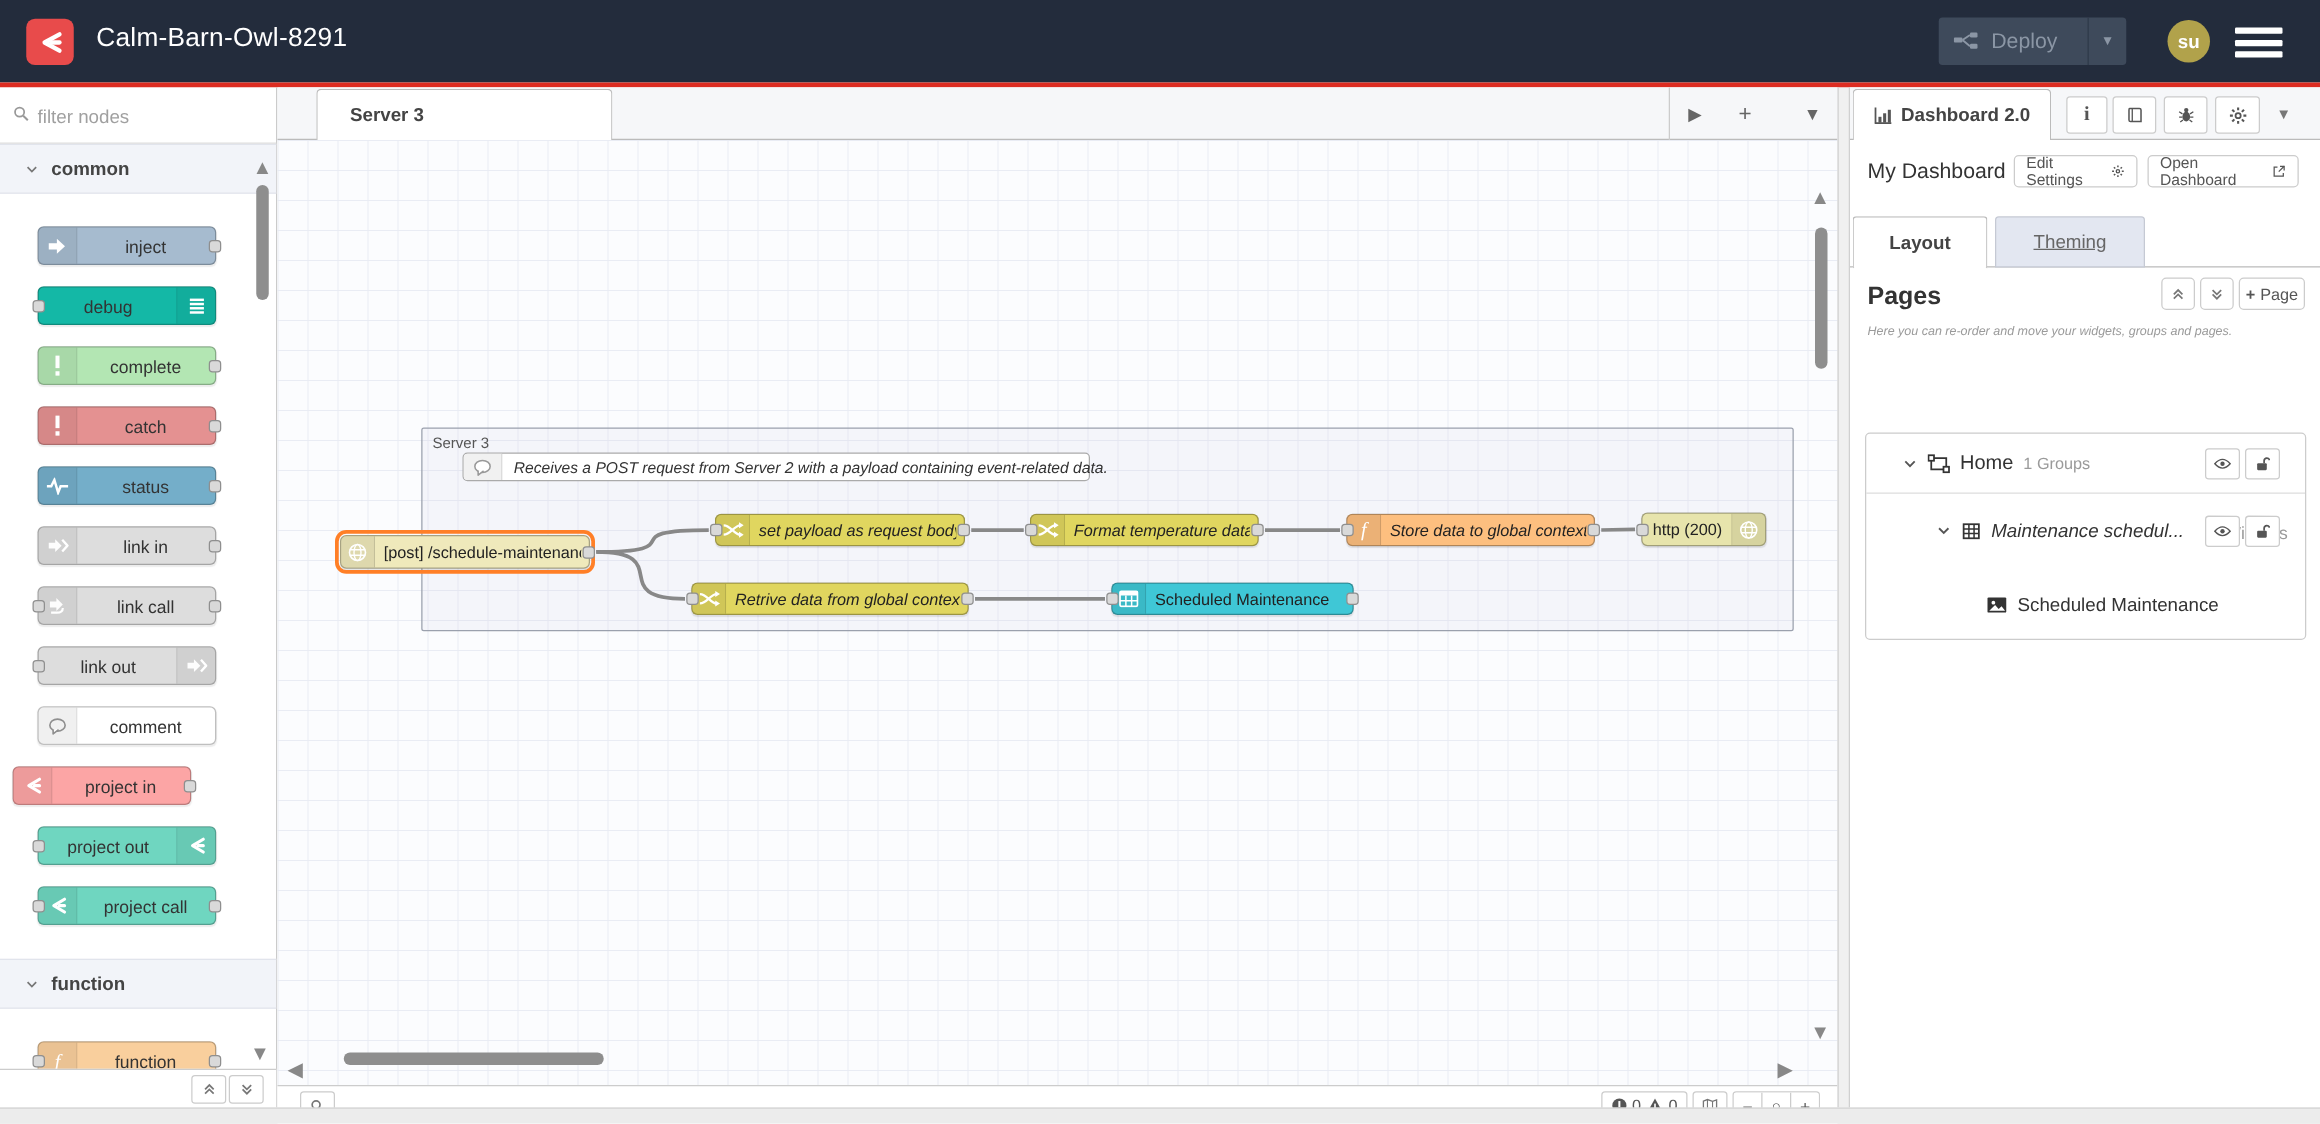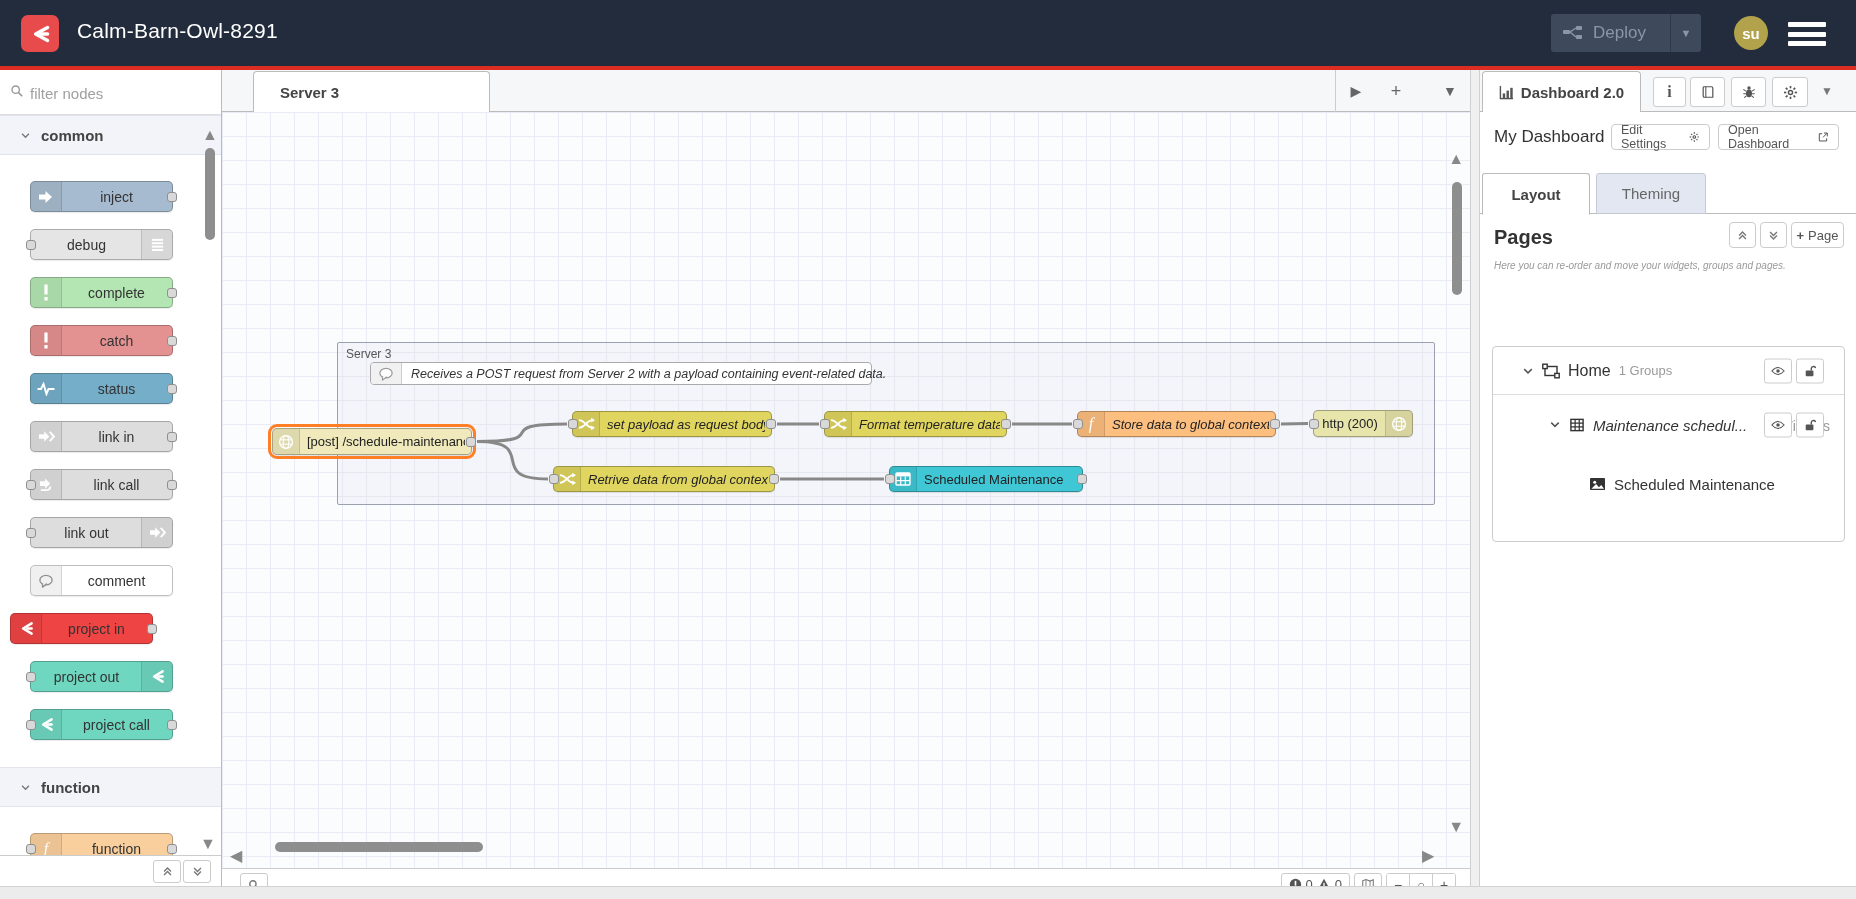--- a/index.html
+++ b/index.html
@@ -117,28 +117,28 @@
   #sb-content{position:absolute;left:0;top:42px;width:100%;height:774px;background:#fff;}
   #dash-title{position:absolute;left:14px;top:15px;font-size:17px;color:#333;}
   .mini-btn{position:absolute;top:12px;height:26px;border:1px solid #ccc;border-radius:4px;background:#fff;
         color:#555;font-size:12.5px;display:flex;align-items:center;justify-content:center;gap:6px;
         box-sizing:border-box;padding:0 9px;}
   #sb-tabs{position:absolute;left:0;top:54px;width:100%;height:48px;border-bottom:1px solid #bbb;box-sizing:border-box;}
   .sb-tab2{position:absolute;top:7px;height:41px;box-sizing:border-box;display:flex;align-items:center;
         justify-content:center;font-size:15px;}
   #tab-layout{left:2px;width:108px;background:#fff;border:1px solid #bbb;border-bottom:1px solid #fff;
         border-radius:3px 3px 0 0;font-weight:bold;color:#444;z-index:2;top:7px;height:42px;}
-  #tab-theming{left:116px;width:110px;background:#e3e7f1;border:1px solid #c5c9d4;border-radius:3px 3px 0 0;color:#666;}
+  #tab-theming{left:116px;width:120px;background:#e3e7f1;border:1px solid #c5c9d4;border-radius:3px 3px 0 0;color:#666;text-decoration:underline;}
   #pages-head{position:absolute;left:14px;top:114px;font-size:20px;font-weight:bold;color:#333;}
   #pages-btns{position:absolute;left:249px;top:110px;display:flex;gap:4px;}
   .pg-btn{height:26px;border:1px solid #ccc;border-radius:4px;background:#fff;color:#777;
         display:flex;align-items:center;justify-content:center;box-sizing:border-box;}
   #help-text{position:absolute;left:14px;top:146px;width:344px;font-size:10px;font-style:italic;
         color:#9a9a9a;line-height:1.55;}
-  #tree-card{position:absolute;left:12px;top:234px;width:353px;height:196px;border:1px solid #ccc;
+  #tree-card{position:absolute;left:12px;top:234px;width:353px;height:166px;border:1px solid #ccc;
         border-radius:4px;box-sizing:border-box;background:#fff;}
   .tree-row{position:absolute;left:0;width:100%;box-sizing:border-box;}
   #row-home{top:0;height:48px;border-bottom:1px solid #ddd;}
   #row-group{top:48px;height:59px;}
   #row-widget{top:107px;height:59px;}
   .tr-inner{position:absolute;top:50%;transform:translateY(-50%);display:flex;align-items:center;gap:8px;}
   .tr-label{font-size:15px;color:#333;white-space:nowrap;}
   .tr-meta{font-size:13px;color:#9a9a9a;}
   .row-btns{position:absolute;right:20px;top:50%;transform:translateY(-50%);display:flex;gap:4px;z-index:2;}
   .row-btn{width:26px;height:23px;border:1px solid #ccc;border-radius:3px;background:#fff;color:#555;
@@ -207,21 +207,21 @@
         <div class="pal-nodes">
           <div class="pal-node" style="background: rgb(166, 187, 207);">
             <span class="strip left">
               <svg width="16" height="16" viewBox="0 0 16 16">
                 <polygon points="1,5.5 7.5,5.5 7.5,2 14,8 7.5,14 7.5,10.5 1,10.5" fill="#fff"></polygon>
               </svg>
             </span>
             <span class="lbl shift-r">inject</span>
             <span class="port out"></span>
           </div>
-          <div class="pal-node" style="background: #e5e5e5;">
+          <div class="pal-node" style="background: #14b8a6;">
             <span class="strip right">
               <svg width="15" height="15" viewBox="0 0 16 16">
                 <g fill="#fff">
                   <rect x="2" y="2" width="12" height="2.1"></rect>
                   <rect x="2" y="5.6" width="12" height="2.1"></rect>
                   <rect x="2" y="9.2" width="12" height="2.1"></rect>
                   <rect x="2" y="12.8" width="12" height="2.1"></rect>
                 </g>
               </svg>
             </span>
@@ -290,21 +290,21 @@
           </div>
           <div class="pal-node" style="background: rgb(255, 255, 255);">
             <span class="strip left">
               <svg width="16" height="14" viewBox="0 0 18 16">
                 <ellipse cx="9" cy="7" rx="7" ry="5.5" fill="none" stroke="#8f8f8f" stroke-width="1.5"></ellipse>
                 <path d="M5 11 L5 15 L10 11" fill="#fff" stroke="#8f8f8f" stroke-width="1.5" stroke-linejoin="round"></path>
               </svg>
             </span>
             <span class="lbl shift-r">comment</span>
           </div>
-          <div class="pal-node" style="background: #ef4444; margin-left: 10px;">
+          <div class="pal-node" style="background: #fca5a5; margin-left: 10px;">
             <span class="strip left">
               <svg width="17" height="17" viewBox="0 0 20 20">
                 <path d="M16 4 L6 10 L16 16" fill="none" stroke="#fff" stroke-width="3" stroke-linecap="round" stroke-linejoin="round"></path>
                 <path d="M16 10 L11 10" fill="none" stroke="#fff" stroke-width="3" stroke-linecap="round"></path>
               </svg>
             </span>
             <span class="lbl shift-r">project in</span>
             <span class="port out"></span>
           </div>
           <div class="pal-node" style="background: rgb(111, 214, 192);">

